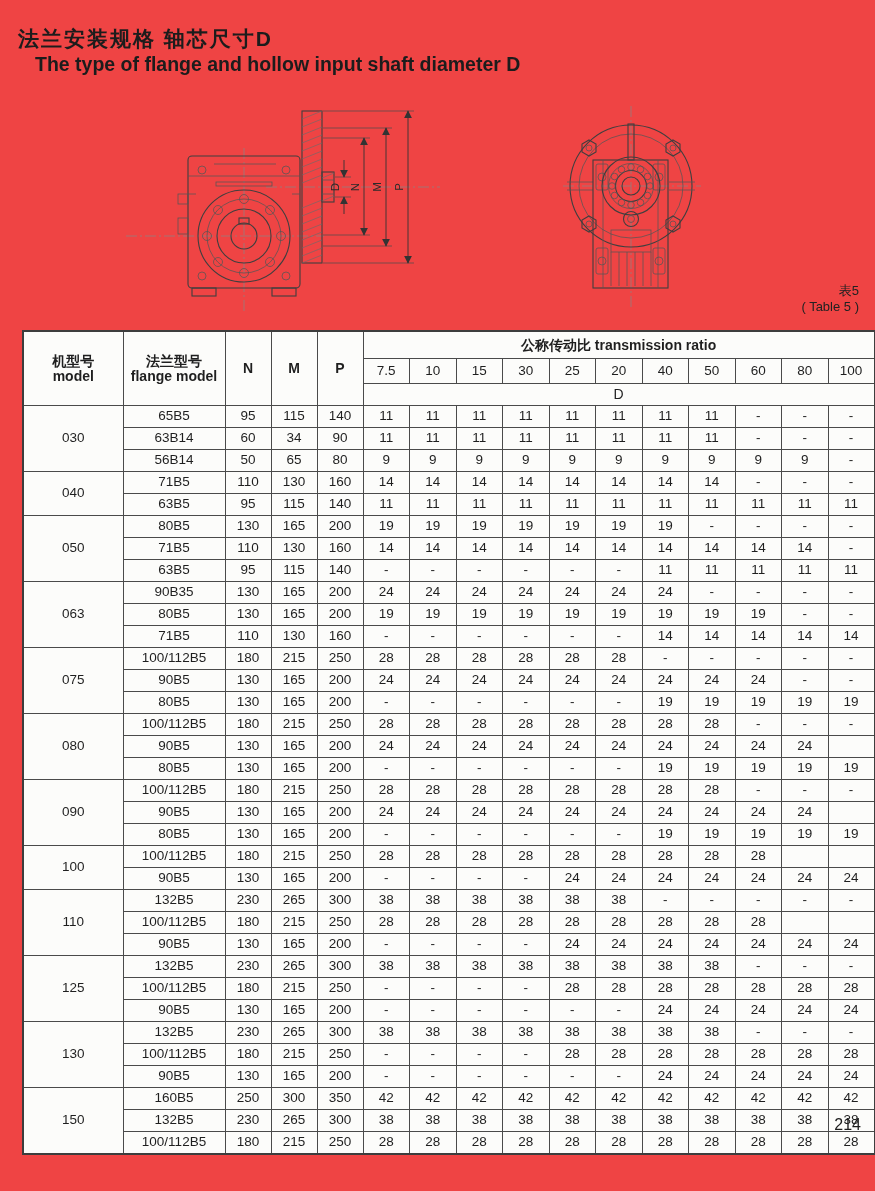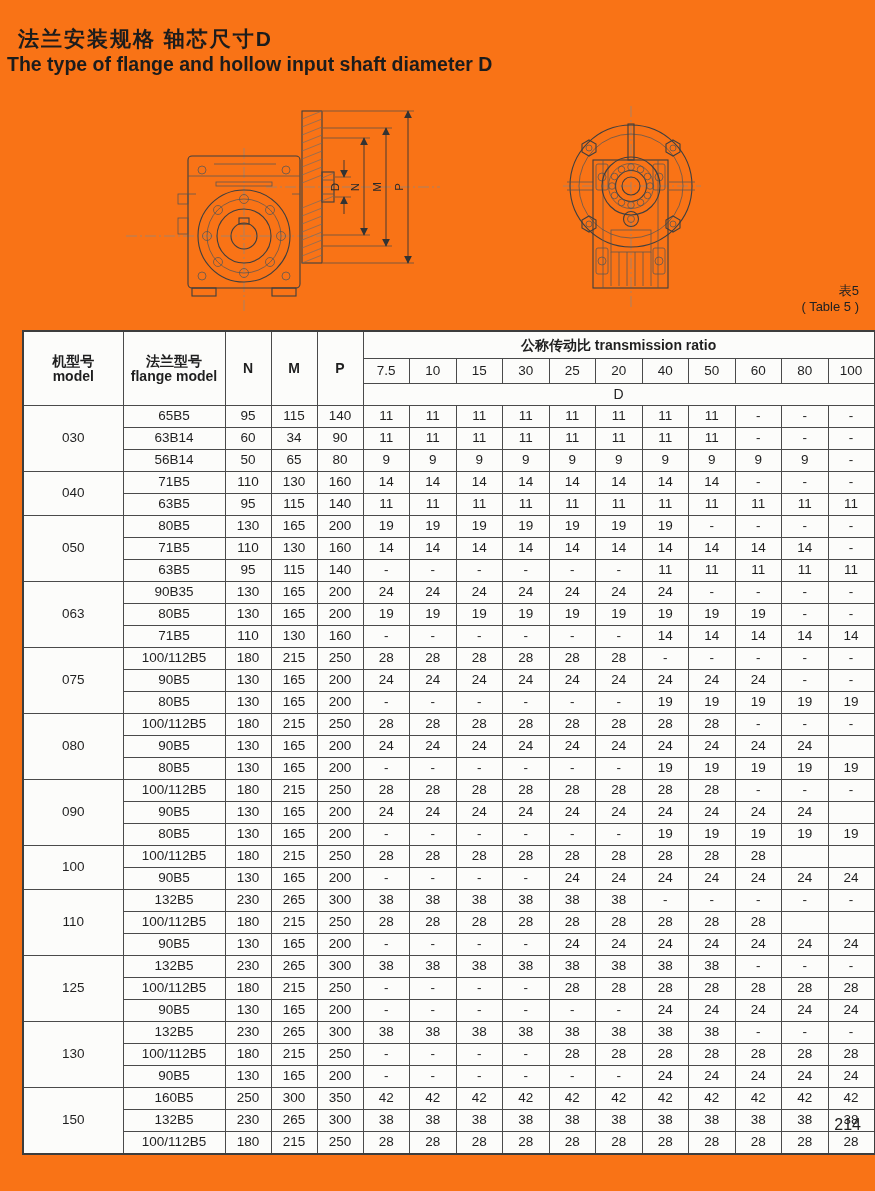--- a/index.html
+++ b/index.html
@@ -1,19 +1,19 @@
 <!DOCTYPE html>
 <html><head>
 <meta charset="utf-8">
 <style>
   html,body{margin:0;padding:0;background:#fbfbf8;}
-  .page{position:relative;width:875px;height:1191px;background:#f97316;overflow:hidden;
+  .page{position:relative;width:875px;height:1191px;background:#ef4444;overflow:hidden;
         font-family:"Liberation Sans",sans-serif;color:#222;}
   .title-zh{position:absolute;left:18px;top:25px;font-size:21px;font-weight:700;letter-spacing:2px;color:#1c1c1c;}
-  .title-en{position:absolute;left:7px;top:53px;font-size:19.5px;font-weight:700;color:#1c1c1c;text-align:right;}
+  .title-en{position:absolute;left:35px;top:53px;font-size:19.5px;font-weight:700;color:#1c1c1c;text-align:right;}
   .drawings{position:absolute;left:0;top:96px;width:875px;height:222px;}
   .svg-side{position:absolute;left:118px;top:2px;}
   .svg-front{position:absolute;left:545px;top:2px;}
   .table-tag{position:absolute;right:16px;top:283px;width:90px;text-align:right;font-size:13px;line-height:16px;color:#222;}
   table.dim{position:absolute;left:22px;top:330px;width:851px;border-collapse:collapse;table-layout:fixed;
             border:2px solid #3d3d3d;background:#fcfcfa;}
   table.dim td,table.dim th{border:1px solid #4a4a4a;text-align:center;vertical-align:middle;
             padding:0;font-size:13.5px;font-weight:400;height:21px;line-height:1.04;
             white-space:nowrap;overflow:hidden;color:#1f1f1f;}
   table.dim th{font-size:13.5px;}

